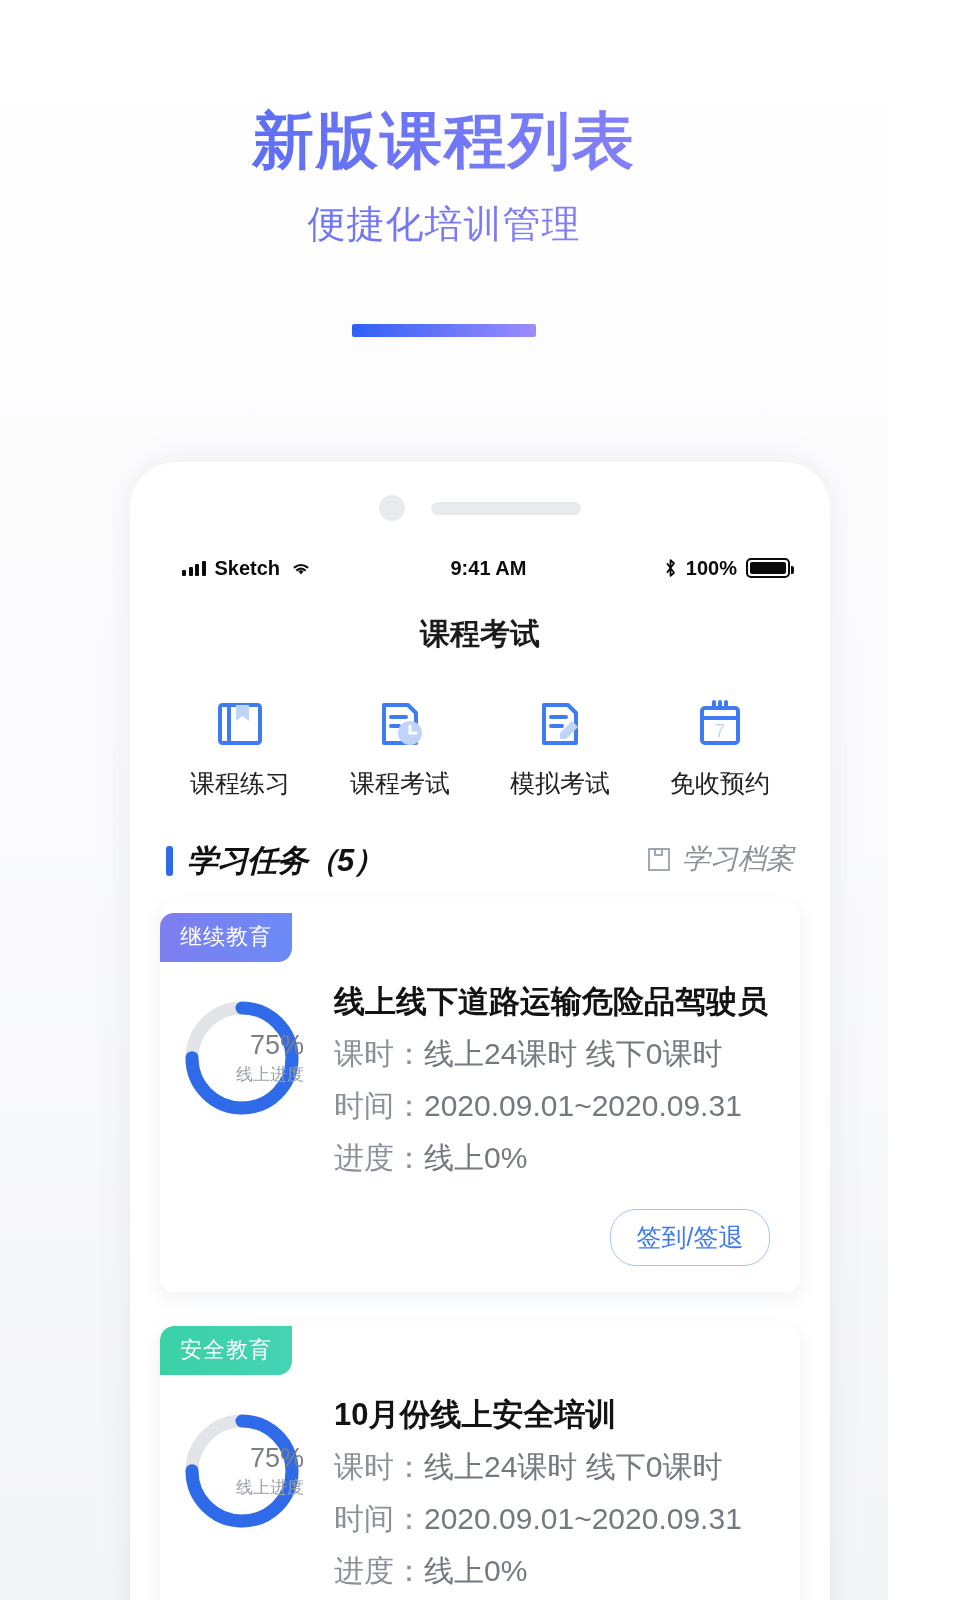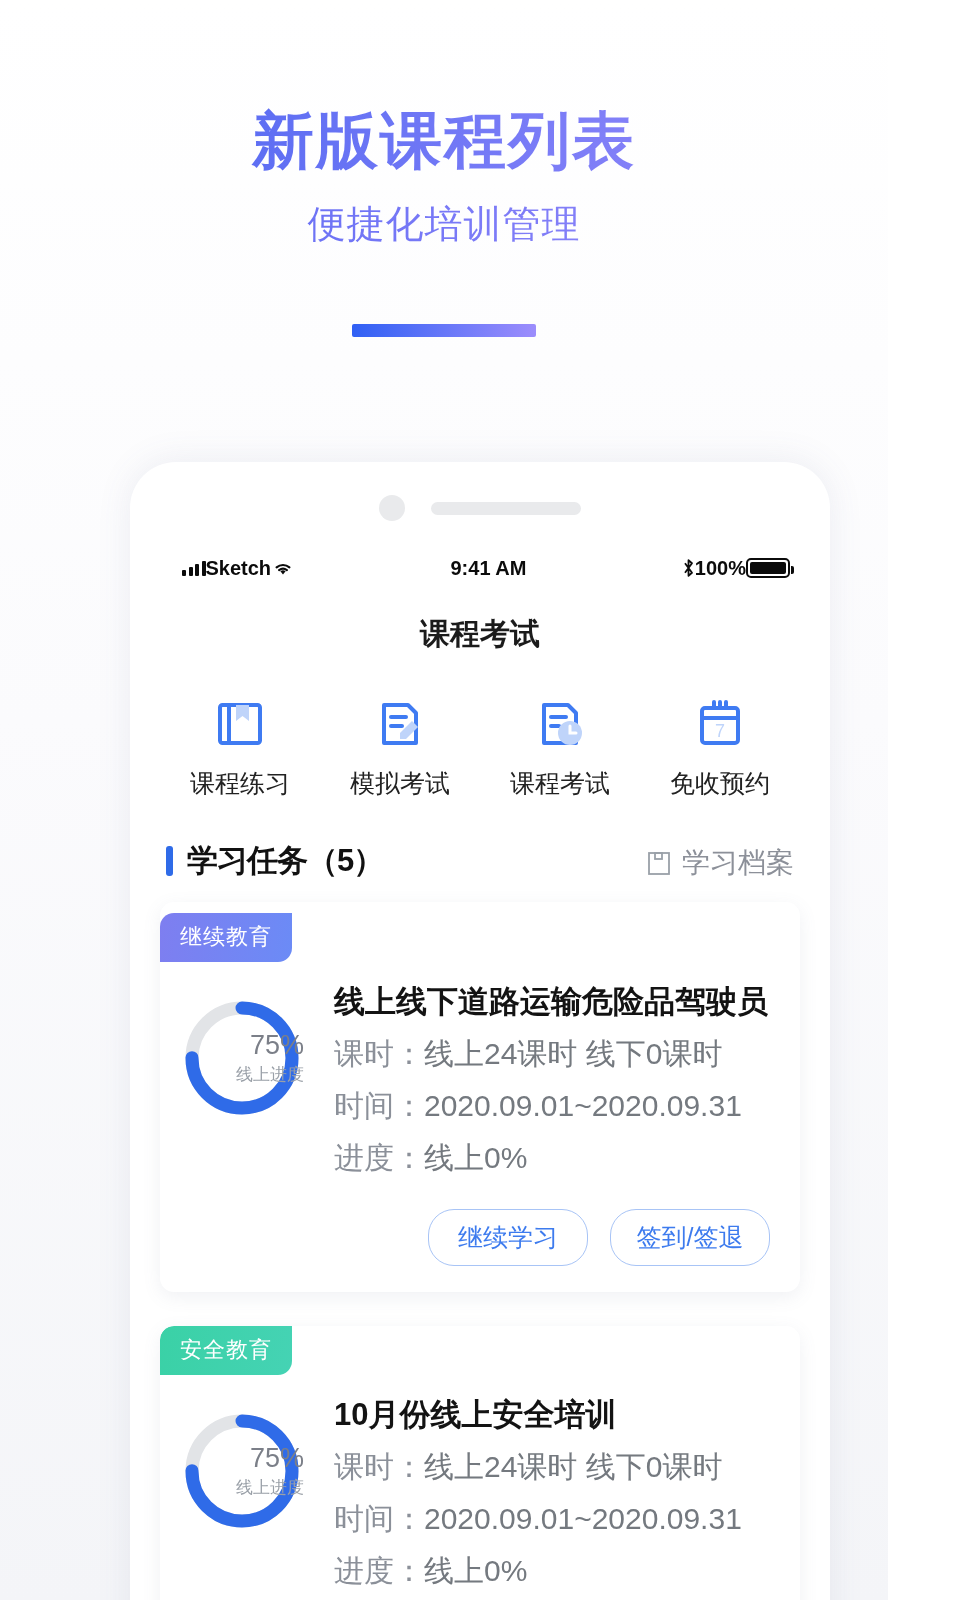--- a/index.html
+++ b/index.html
@@ -54,21 +54,21 @@
   }
   .cam { width:26px; height:26px; border-radius:50%; background:#e9eaec; }
   .speaker { width:150px; height:13px; border-radius:7px; background:#e9eaec; }
 
   
   .statusbar {
     display:flex; align-items:center; justify-content:space-between;
     padding:12px 40px 0 52px; height:48px;
     font-size:20px; font-weight:bold; color:#0b0b0b;
   }
-  .sb-left, .sb-right { display:flex; align-items:center; }
+  .sb-left, .sb-right { display:flex; align-items:center; gap:9px; }
   .sb-center { font-size:20px; font-weight:bold; }
   .bars { display:flex; align-items:flex-end; gap:2.5px; height:15px; }
   .bars i { width:4px; background:#0b0b0b; border-radius:1px; display:block; }
   .bars i:nth-child(1){height:6px;} .bars i:nth-child(2){height:9px;}
   .bars i:nth-child(3){height:12px;} .bars i:nth-child(4){height:15px;}
   .battery {
     width:44px; height:20px; border:2px solid #0b0b0b; border-radius:5px;
     padding:2px; position:relative;
   }
   .battery::after{
@@ -87,22 +87,23 @@
   .quick {
     display:flex; justify-content:space-around;
     padding:38px 30px 0;
   }
   .quick-item { text-align:center; width:132px; }
   .quick-ico { height:60px; display:flex; align-items:center; justify-content:center; }
   .quick-label { margin-top:14px; font-size:25px; color:#222; }
 
   
   .section {
-    display:flex; align-items:flex-end; justify-content:space-between;
+    display:flex; align-items:flex-start; justify-content:space-between;
     padding:40px 36px 0 36px;
+    font-style:italic;
   }
   .sec-left { display:flex; align-items:center; gap:14px; }
   .sec-bar { width:7px; height:30px; background:#2F6BE8; border-radius:3px; }
   .sec-title { font-size:31px; font-weight:bold; color:#111; letter-spacing:-1px; }
   .sec-right { display:flex; align-items:center; gap:11px; color:#8c9099; font-size:28px; }
 
   
   .cards { padding:20px 30px 0; }
   .card {
     position:relative; background:#fff; border-radius:14px;
@@ -203,38 +204,38 @@
           </svg>
         </div>
         <div class="quick-label">课程练习</div>
       </div>
 
       <div class="quick-item">
         <div class="quick-ico">
           <svg width="56" height="56" viewBox="0 0 56 56">
             <path d="M12 10h24l8 8v30H12z" fill="none" stroke="#3F7BF2" stroke-width="4" stroke-linejoin="round"></path>
             <line x1="19" y1="22" x2="34" y2="22" stroke="#3F7BF2" stroke-width="4" stroke-linecap="round"></line>
-            <line x1="19" y1="31" x2="30" y2="31" stroke="#3F7BF2" stroke-width="4" stroke-linecap="round"></line>
-            <path d="M40 26l6 6-12 12h-6v-6z" fill="#BFD4FA"></path>
+            <line x1="19" y1="31" x2="27" y2="31" stroke="#3F7BF2" stroke-width="4" stroke-linecap="round"></line>
+            <circle cx="38" cy="38" r="12" fill="#BFD4FA"></circle>
+            <path d="M38 31v7h6" stroke="#ffffff" stroke-width="3" fill="none" stroke-linecap="round"></path>
           </svg>
         </div>
-        <div class="quick-label">模拟考试</div>
+        <div class="quick-label">课程考试</div>
       </div>
 
       <div class="quick-item">
         <div class="quick-ico">
           <svg width="56" height="56" viewBox="0 0 56 56">
             <path d="M12 10h24l8 8v30H12z" fill="none" stroke="#3F7BF2" stroke-width="4" stroke-linejoin="round"></path>
             <line x1="19" y1="22" x2="34" y2="22" stroke="#3F7BF2" stroke-width="4" stroke-linecap="round"></line>
-            <line x1="19" y1="31" x2="27" y2="31" stroke="#3F7BF2" stroke-width="4" stroke-linecap="round"></line>
-            <circle cx="38" cy="38" r="12" fill="#BFD4FA"></circle>
-            <path d="M38 31v7h6" stroke="#ffffff" stroke-width="3" fill="none" stroke-linecap="round"></path>
+            <line x1="19" y1="31" x2="30" y2="31" stroke="#3F7BF2" stroke-width="4" stroke-linecap="round"></line>
+            <path d="M40 26l6 6-12 12h-6v-6z" fill="#BFD4FA"></path>
           </svg>
         </div>
-        <div class="quick-label">课程考试</div>
+        <div class="quick-label">模拟考试</div>
       </div>
 
       <div class="quick-item">
         <div class="quick-ico">
           <svg width="56" height="56" viewBox="0 0 56 56">
             <line x1="22" y1="7" x2="22" y2="13" stroke="#3F7BF2" stroke-width="4" stroke-linecap="round"></line>
             <line x1="28" y1="7" x2="28" y2="13" stroke="#3F7BF2" stroke-width="4" stroke-linecap="round"></line>
             <line x1="34" y1="7" x2="34" y2="13" stroke="#3F7BF2" stroke-width="4" stroke-linecap="round"></line>
             <rect x="10" y="13" width="36" height="35" rx="3" fill="none" stroke="#3F7BF2" stroke-width="4"></rect>
             <line x1="10" y1="23" x2="46" y2="23" stroke="#3F7BF2" stroke-width="4"></line>
@@ -283,21 +284,20 @@
             </div>
             <div class="c-row">
               <span class="lbl">时间：</span><span class="val">2020.09.01~2020.09.31</span>
             </div>
             <div class="c-row">
               <span class="lbl">进度：</span><span class="val">线上0%</span>
             </div>
           </div>
         </div>
         <div class="actions">
-          <div class="btn">继续学习</div>
           <div class="btn">签到/签退</div>
         </div>
       </div>
 
       <div class="card cut">
         <div class="badge safe">安全教育</div>
         <div class="card-body">
           <div class="ring-wrap">
             <div class="ring">
               <svg width="124" height="124" viewBox="0 0 124 124">

